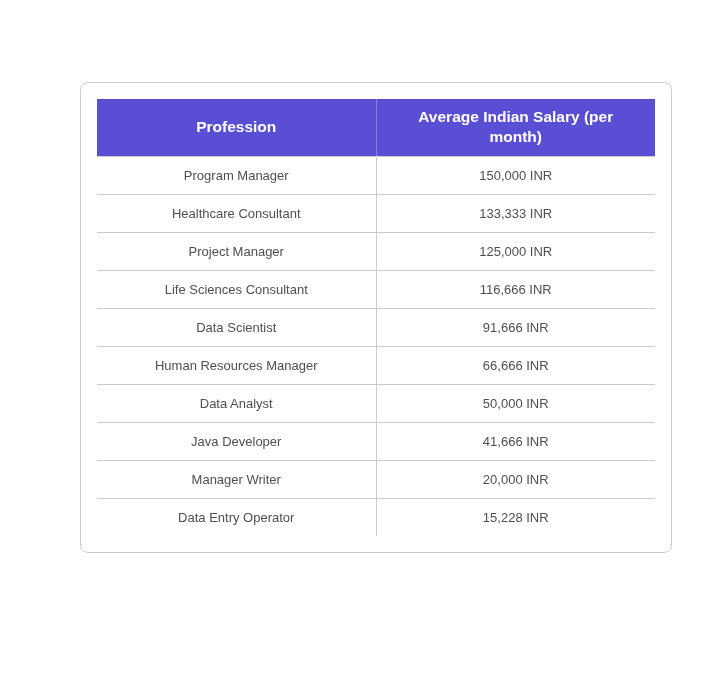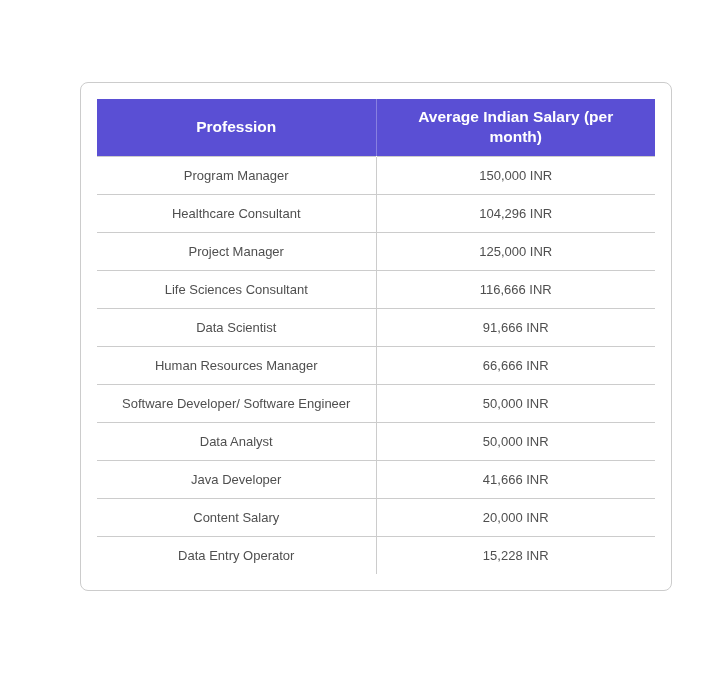--- a/index.html
+++ b/index.html
@@ -66,52 +66,48 @@
         <th>Average Indian Salary (per month)</th>
       </tr>
     </thead>
     <tbody>
         <tr>
           <td>Program Manager</td>
           <td>150,000 INR</td>
         </tr>
         <tr>
           <td>Healthcare Consultant</td>
-          <td>104,296 INR</td>
+          <td>133,333 INR</td>
         </tr>
         <tr>
           <td>Project Manager</td>
           <td>125,000 INR</td>
         </tr>
         <tr>
           <td>Life Sciences Consultant</td>
           <td>116,666 INR</td>
         </tr>
         <tr>
           <td>Data Scientist</td>
           <td>91,666 INR</td>
         </tr>
         <tr>
           <td>Human Resources Manager</td>
           <td>66,666 INR</td>
         </tr>
         <tr>
-          <td>Software Developer/ Software Engineer</td>
-          <td>50,000 INR</td>
-        </tr>
-        <tr>
           <td>Data Analyst</td>
           <td>50,000 INR</td>
         </tr>
         <tr>
           <td>Java Developer</td>
           <td>41,666 INR</td>
         </tr>
         <tr>
-          <td>Content Salary</td>
+          <td>Manager Writer</td>
           <td>20,000 INR</td>
         </tr>
         <tr>
           <td>Data Entry Operator</td>
           <td>15,228 INR</td>
         </tr>
       </tbody>
   </table>
 </div>
 

